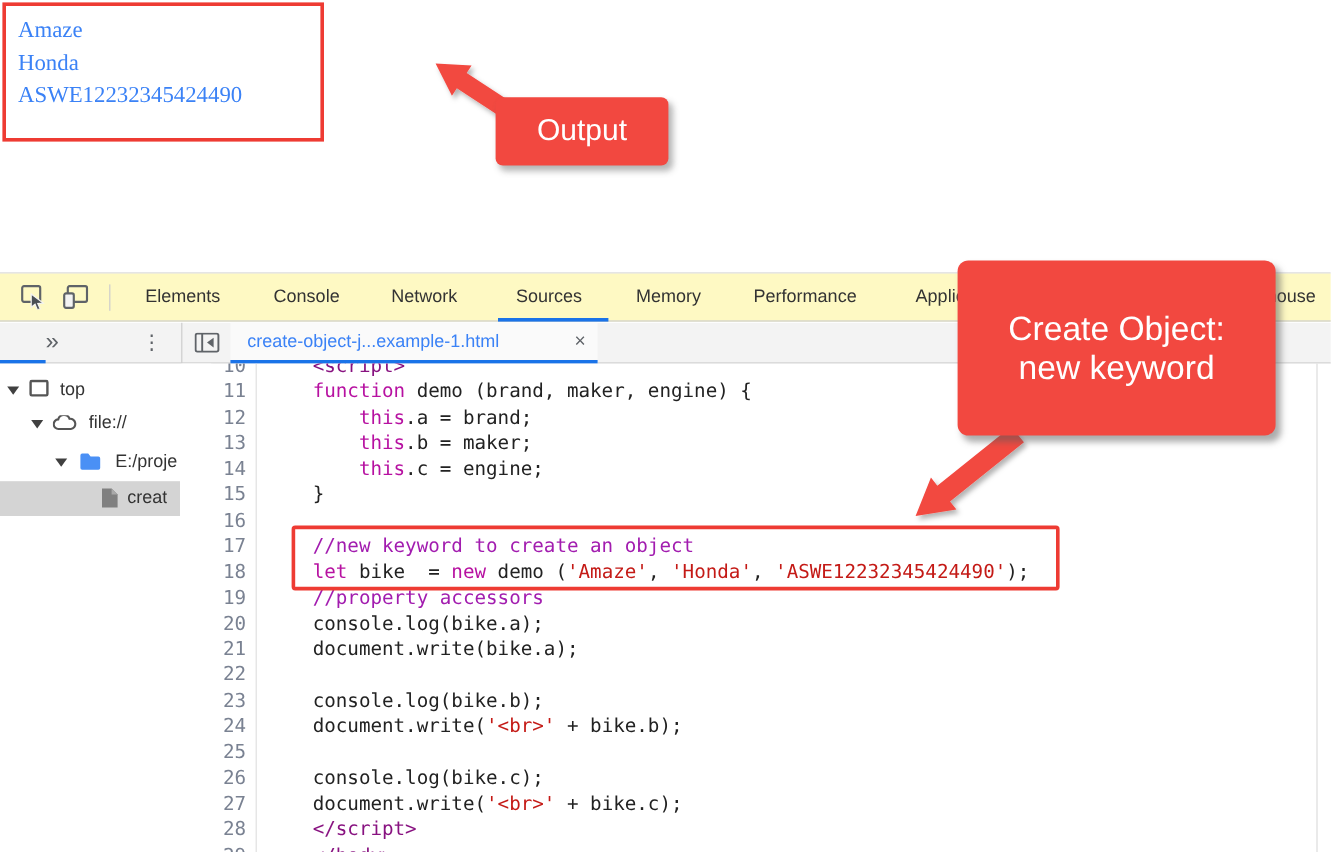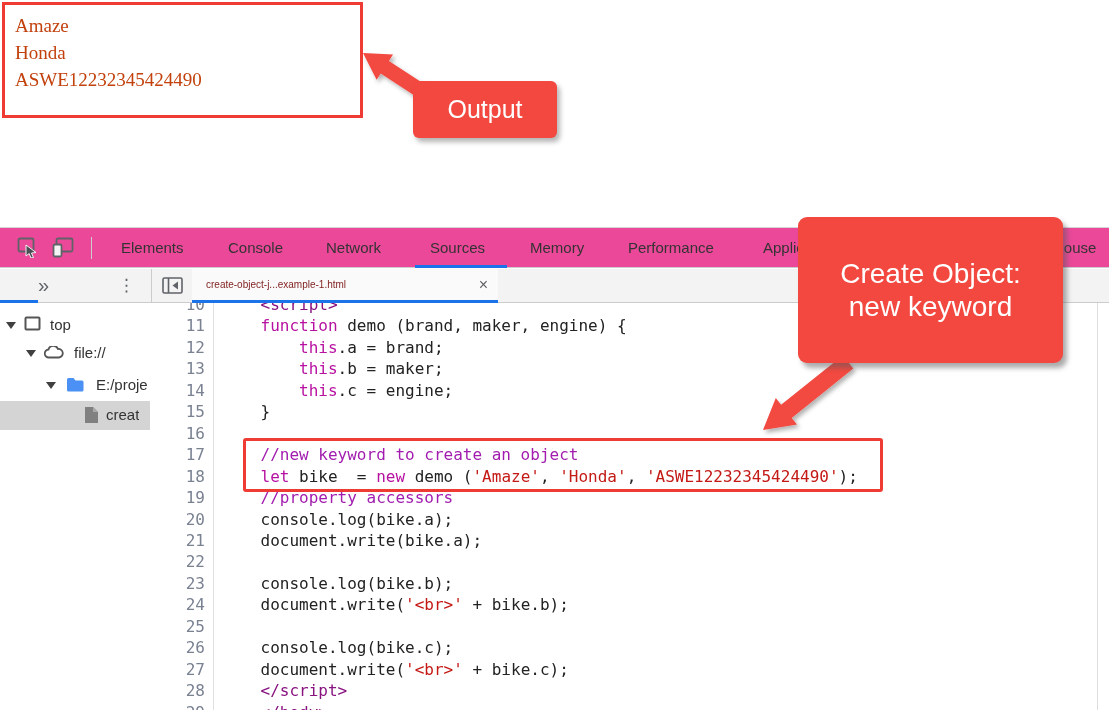--- a/index.html
+++ b/index.html
@@ -1,54 +1,54 @@
 <!DOCTYPE html>
 <html><head>
 <meta charset="utf-8">
 <style>
   * { margin:0; padding:0; box-sizing:border-box; }
   html,body { width:1109px; height:710px; }
   body { position:relative; background:#fff; font-family:"Liberation Sans", sans-serif; overflow:hidden; }
 
   
-  .output-box { position:absolute; left:2px; top:2px; width:361px; height:116px;
+  .output-box { position:absolute; left:2px; top:2px; width:268px; height:116px;
     border:3px solid #ee3b33; background:#fff; padding:7px 10px;
-    font-family:"Liberation Serif", serif; font-size:19px; line-height:27px; color:#c2410c; }
+    font-family:"Liberation Serif", serif; font-size:19px; line-height:27px; color:#3b82f6; }
 
   
   .red-label { position:absolute; left:413px; top:81px; width:144px; height:57px;
     background:#f24840; border-radius:6px; color:#fff; font-size:25px;
     display:flex; align-items:center; justify-content:center; z-index:7;
     box-shadow:3px 4px 5px rgba(90,90,90,.45); }
   .red-callout { position:absolute; left:798px; top:217px; width:265px; height:146px;
     background:#f24840; border-radius:9px; color:#fff; font-size:28px; line-height:33px;
     display:flex; flex-direction:column; align-items:center; justify-content:center;
     text-align:center; z-index:7; box-shadow:4px 5px 5px rgba(90,90,90,.5); }
   .arrow-overlay { position:absolute; left:0; top:0; width:1109px; height:710px;
     z-index:6; pointer-events:none; }
 
   
   .devtools { position:absolute; left:0; top:227px; width:1109px; height:483px;
     border-top:1px solid #d5d5d5; background:#fff; }
   .dt-row1 { position:absolute; left:0; top:0; width:1109px; height:40px;
-    background:#ec4899; border-bottom:1px solid #ccc; }
+    background:#fef9c3; border-bottom:1px solid #ccc; }
   .dt-row2 { position:absolute; left:0; top:41px; width:1109px; height:34px;
     background:#f3f3f3; border-bottom:1px solid #ccc; }
   .dt-tab { position:absolute; top:0; height:40px; line-height:40px; font-size:15px; color:#333; }
   .dt-tab-underline { position:absolute; left:415px; top:37px; width:92px; height:3px; background:#1a73e8; }
   .v-div1 { position:absolute; left:91px; top:9px; height:22px; width:1px; background:#ccc; }
 
   .icon-btn { position:absolute; }
   .overflow-chevrons { position:absolute; left:38px; top:0; height:34px; line-height:33px;
     font-size:20px; color:#5f6368; letter-spacing:-2px; }
   .kebab { position:absolute; left:118px; top:0; height:34px; line-height:33px; font-size:17px; color:#5f6368; }
   .row2-vdiv { position:absolute; left:151px; top:0; height:34px; width:1px; background:#ccc; }
   .file-tab { position:absolute; left:192px; top:0; width:306px; height:34px;
     background:#fafafa; border-bottom:3px solid #1a73e8; }
-  .file-tab-title { position:absolute; left:14px; top:0; height:31px; line-height:31px; font-size:10px; color:#7f1d1d; }
+  .file-tab-title { position:absolute; left:14px; top:0; height:31px; line-height:31px; font-size:15px; color:#3b82f6; }
   .file-tab-close { position:absolute; right:10px; top:0; height:31px; line-height:31px; font-size:16px; color:#5f6368; }
   .blue-stub { position:absolute; left:0; top:31px; width:38px; height:3px; background:#1a73e8; }
 
   
   .sidebar { position:absolute; left:0; top:75px; width:177px; height:408px;
     background:#fff; border-right:1px solid #ccc; }
   .tree-row { position:absolute; left:0; width:150px; height:28px; font-size:15px; color:#333; }
   .tree-row.selected { background:#d4d4d4;text-align:right; }
   .tree-arrow { position:absolute; top:11px; width:0; height:0;
     border-left:5px solid transparent; border-right:5px solid transparent; border-top:7px solid #404040; }

